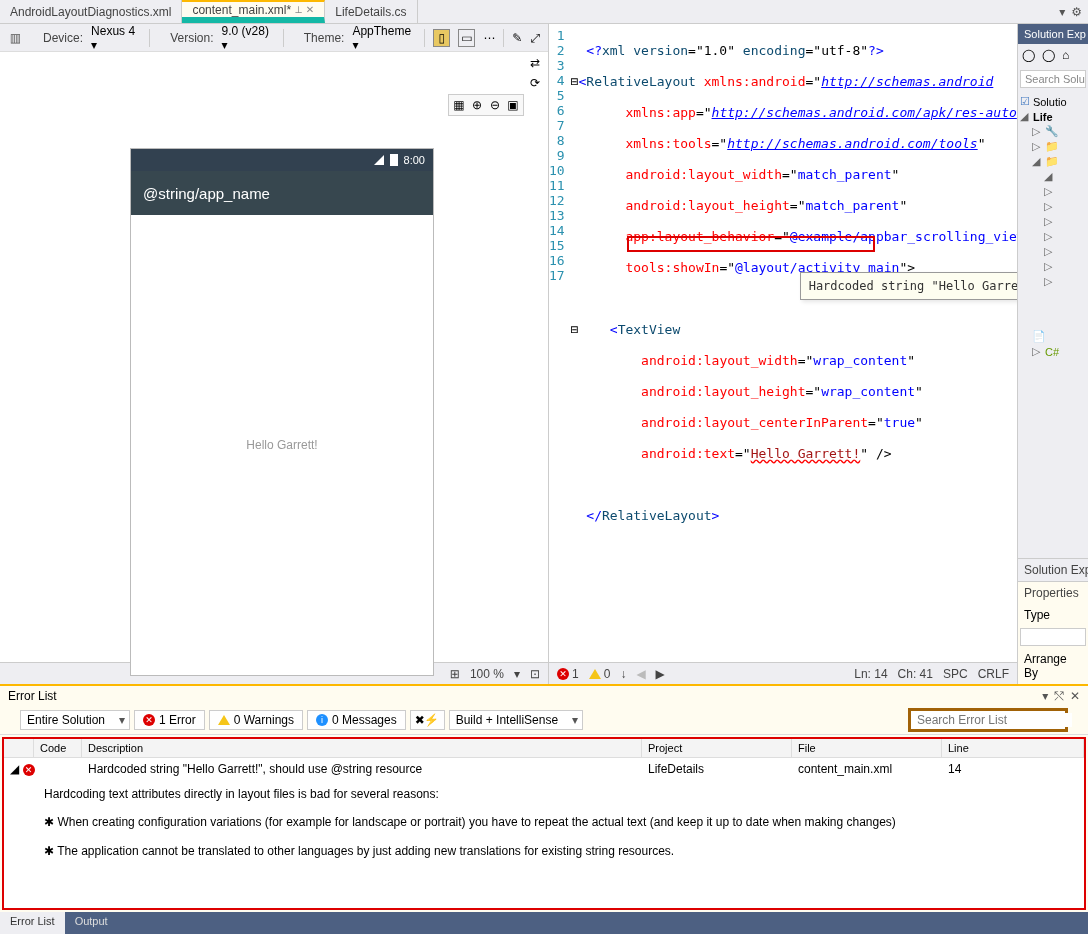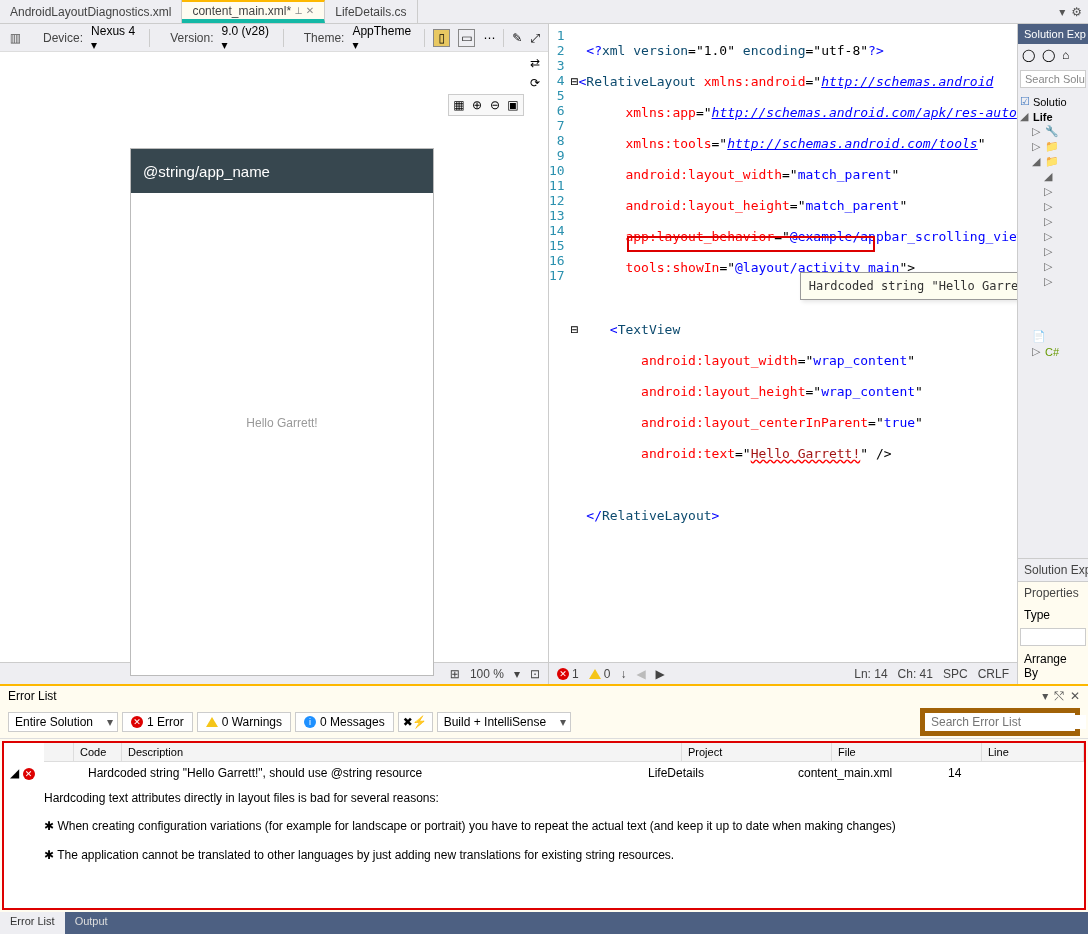--- a/index.html
+++ b/index.html
@@ -1,19 +1,19 @@
 <!DOCTYPE html>
 <html><head>
 <meta charset="utf-8">
 <style>
 * { box-sizing: border-box; margin: 0; padding: 0; }
 body { font-family: "Segoe UI", Tahoma, sans-serif; font-size: 12px; background: #eeeef2; width: 1088px; height: 934px; overflow: hidden; display: flex; flex-direction: column; }
 .tabs-row { display: flex; background: #eeeef2; border-bottom: 1px solid #ccc; height: 24px; align-items: stretch; }
 .tab { padding: 3px 10px; border-right: 1px solid #ccc; cursor: pointer; display: flex; align-items: center; gap: 4px; color: #444; }
-.tab.active { background: #fffcf0; border-bottom: 4px solid #14b8a6; border-top: 2px solid #fdb800; justify-content: space-between; }
+.tab.active { background: #fffcf0; border-bottom: 6px solid #14b8a6; border-top: 2px solid #fdb800; justify-content: space-between; }
 .tab-pin { color: #888; font-size: 10px; cursor: pointer; }
 .tab-close { color: #888; font-size: 10px; cursor: pointer; }
 .tabs-row .spacer { flex: 1; }
 .tab-icons { display: flex; align-items: center; gap: 6px; padding-right: 6px; }
 .tab-icons span { cursor: pointer; color: #555; }
 
 .main-area { display: flex; flex: 1; overflow: hidden; }
 .left-pane { width: 549px; display: flex; flex-direction: column; border-right: 1px solid #ccc; background: #fff; }
 .designer-toolbar { height: 28px; display: flex; align-items: center; gap: 8px; padding: 0 8px; border-bottom: 1px solid #ddd; background: #eeeef2; }
 .designer-toolbar .icon-btn { width: 16px; height: 16px; display: inline-flex; align-items: center; justify-content: center; cursor: pointer; color: #555; }
@@ -58,28 +58,28 @@
 .tree-item { display: flex; align-items: center; gap: 3px; padding: 1px 0; white-space:nowrap; }
 .tree-item .arrow { width: 10px; color: #666; cursor: pointer; }
 .props-section { border-top: 1px solid #ccc; }
 .props-header { background: #eeeef2; padding: 4px 6px; color: #444; white-space:nowrap; }
 
 .error-panel { height: 228px; background: #fffcf0; border-top: 2px solid #fdb800; display: flex; flex-direction: column; }
 .error-title { display: flex; align-items: center; padding: 3px 8px; }
 .error-title .title-text { font-weight: normal; }
 .error-title .spacer { flex: 1; }
 .error-title span.btn { cursor: pointer; margin-left: 6px; color: #555; }
-.error-toolbar { display: flex; align-items: center; padding: 2px 8px; gap: 4px; background: #fffcf0; border-bottom: 1px solid #ddd; }
+.error-toolbar { display: flex; align-items: center; padding: 2px 20px; gap: 4px; background: #fffcf0; border-bottom: 1px solid #ddd; }
 .error-toolbar .combo { border: 1px solid #ccc; background: #fff; padding: 2px 24px 2px 6px; position: relative; cursor: pointer; }
 .error-toolbar .combo::after { content: "▾"; position: absolute; right: 4px; top: 2px; color: #555; }
 .error-toolbar .filter-btn { border: 1px solid #ccc; background: #fefefe; padding: 2px 8px; display: flex; align-items: center; gap: 4px; cursor: pointer; }
-.error-toolbar .search { margin-left: auto; border: 5px solid #a16207; background: #fff; padding: 2px 6px; width: 160px; display:flex; align-items:center; gap:4px; }
+.error-toolbar .search { margin-left: auto; border: 3px solid #a16207; background: #fff; padding: 2px 6px; width: 160px; display:flex; align-items:center; gap:4px; }
 .error-toolbar .search input { border: none; outline: none; flex:1; font-size:12px; }
 .error-table { border: 2px solid #d00; margin: 2px; flex: 1; background: #fff; overflow: hidden; }
-.error-table-header { display: flex; background: #f4f4f4; border-bottom: 1px solid #ddd; font-size: 11px; margin-left: 40px; }
+.error-table-header { display: flex; background: #f4f4f4; border-bottom: 1px solid #ddd; font-size: 11px; }
 .error-table-header div { padding: 3px 6px; border-right: 1px solid #ddd; }
 .error-row { display: flex; padding: 4px 6px; font-size: 12px; }
 .error-detail { padding: 4px 40px; font-size: 12px; line-height: 1.7; }
 
 .bottom-tabs { height: 22px; background: #4d6082; display: flex; align-items: stretch; }
 .bottom-tab { padding: 3px 10px; color: #ddd; cursor: pointer; font-size: 11px; }
 .bottom-tab.active { background: #eeeef2; color: #333; }
 
 .triangle-wifi { display:inline-block; width:0; height:0; border-left:10px solid transparent; border-bottom:10px solid #fff; }
 .battery { display:inline-block; width:8px; height:12px; background:#fff; position:relative; }
@@ -133,20 +133,25 @@
         <span>⇄</span>
         <span>⟳</span>
       </div>
       <div class="designer-tools-small">
         <span>▦</span>
         <span>⊕</span>
         <span>⊖</span>
         <span>▣</span>
       </div>
       <div class="phone">
+        <div class="phone-status">
+          <span class="triangle-wifi"></span>
+          <span class="battery"></span>
+          <span>8:00</span>
+        </div>
         <div class="phone-appbar">
           <span>@string/app_name</span>
         </div>
         <div class="phone-body">
           <span>Hello Garrett!</span>
         </div>
       </div>
     </div>
     <div class="status-bar">
       <span style="margin-left:auto;">⊞</span>

